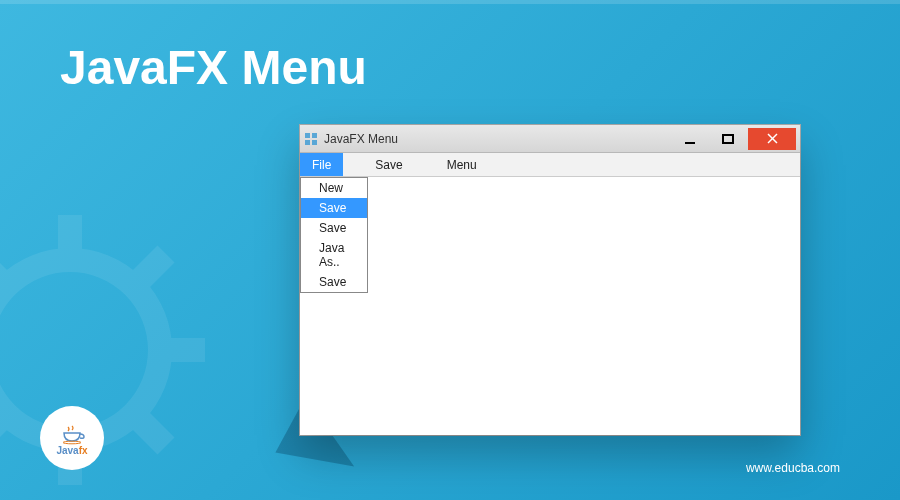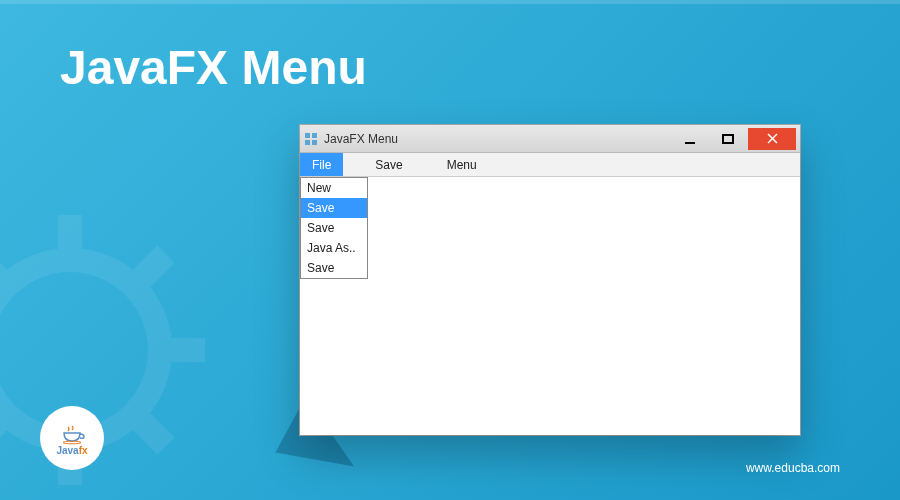--- a/index.html
+++ b/index.html
@@ -113,21 +113,21 @@
     .dropdown {
       position: absolute;
       left: 0;
       top: 52px;
       width: 68px;
       background: #fff;
       border: 1px solid #888;
       font-size: 12px;
     }
     .dropdown-item {
-      padding: 3px 6px;
+      padding: 3px 18px;
       color: #222;
       cursor: default;
     }
     .dropdown-item.hover {
       background: #3498ff;
       color: #fff;
     }
     .content-area {
       position: absolute;
       left: 0;

